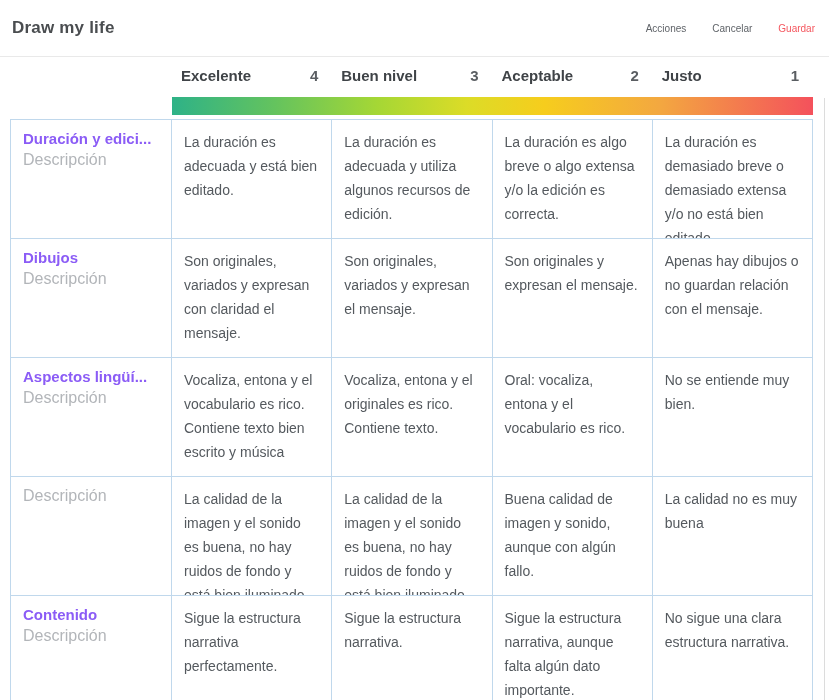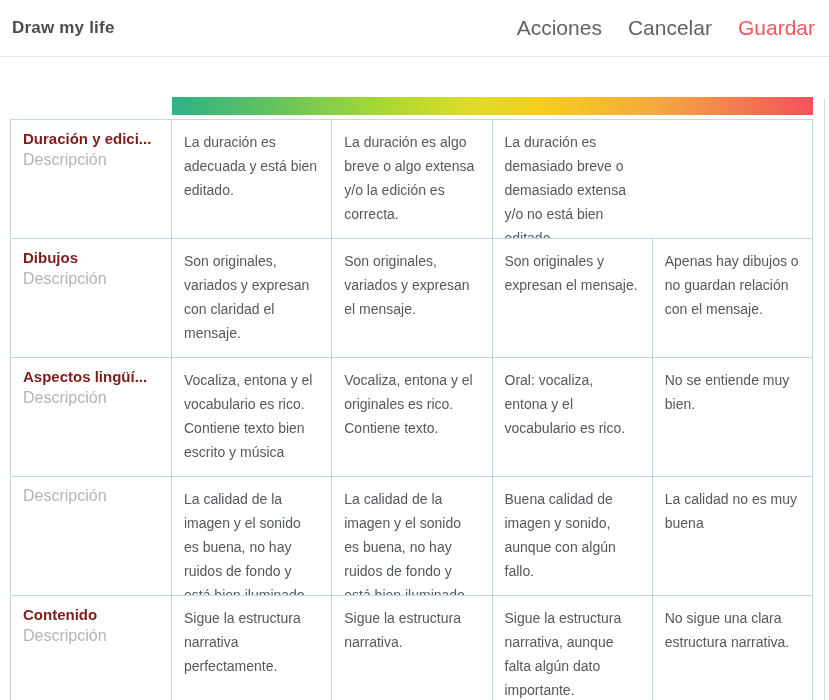--- a/index.html
+++ b/index.html
@@ -37,21 +37,21 @@
     font-weight: 700;
     color: #4a4d50;
     letter-spacing: .2px;
   }
   .topbar-actions {
     display: flex;
     align-items: center;
     gap: 26px;
   }
   .topbar-btn {
-    font-size: 21px;
+    font-size: 10px;
     color: #5f6368;
     cursor: pointer;
     background: none;
     border: none;
     font-family: inherit;
     padding: 0;
   }
   .topbar-btn.save { color: #f4565e; }
 
   
@@ -115,21 +115,21 @@
   }
   .r-row.last { height: 145px; border-bottom: none; }
   .r-crit {
     box-sizing: border-box;
     padding: 10px 10px 0 12px;
     overflow: hidden;
   }
   .r-crit-title {
     font-size: 15px;
     font-weight: 700;
-    color: #7f1d1d;
+    color: #8b5cf6;
     white-space: nowrap;
     overflow: hidden;
     margin-bottom: 4px;
   }
   .r-crit-desc {
     font-size: 16px;
     color: #b2b5b9;
   }
   .r-cell {
     box-sizing: border-box;
@@ -158,31 +158,50 @@
 
   <div class="topbar">
     <div class="topbar-title">Draw my life</div>
     <div class="topbar-actions">
       <button class="topbar-btn">Acciones</button>
       <button class="topbar-btn">Cancelar</button>
       <button class="topbar-btn save">Guardar</button>
     </div>
   </div>
 
+  <div class="levels-row">
+    <div class="level-head">
+      <span class="level-label">Excelente</span>
+      <span class="level-points">4</span>
+    </div>
+    <div class="level-head">
+      <span class="level-label">Buen nivel</span>
+      <span class="level-points">3</span>
+    </div>
+    <div class="level-head">
+      <span class="level-label">Aceptable</span>
+      <span class="level-points">2</span>
+    </div>
+    <div class="level-head">
+      <span class="level-label">Justo</span>
+      <span class="level-points">1</span>
+    </div>
+  </div>
 
   <div class="gradient-bar"></div>
 
   <div class="rubric-table">
 
     <div class="r-row">
       <div class="r-crit">
         <div class="r-crit-title">Duración y edici...</div>
         <div class="r-crit-desc">Descripción</div>
       </div>
       <div class="r-cell">La duración es adecuada y está bien editado.</div>
+      <div class="r-cell">La duración es adecuada y utiliza algunos recursos de edición.</div>
       <div class="r-cell">La duración es algo breve o algo extensa y/o la edición es correcta.</div>
       <div class="r-cell">La duración es demasiado breve o demasiado extensa y/o no está bien editado.</div>
     </div>
 
     <div class="r-row">
       <div class="r-crit">
         <div class="r-crit-title">Dibujos</div>
         <div class="r-crit-desc">Descripción</div>
       </div>
       <div class="r-cell">Son originales, variados y expresan con claridad el mensaje.</div>

